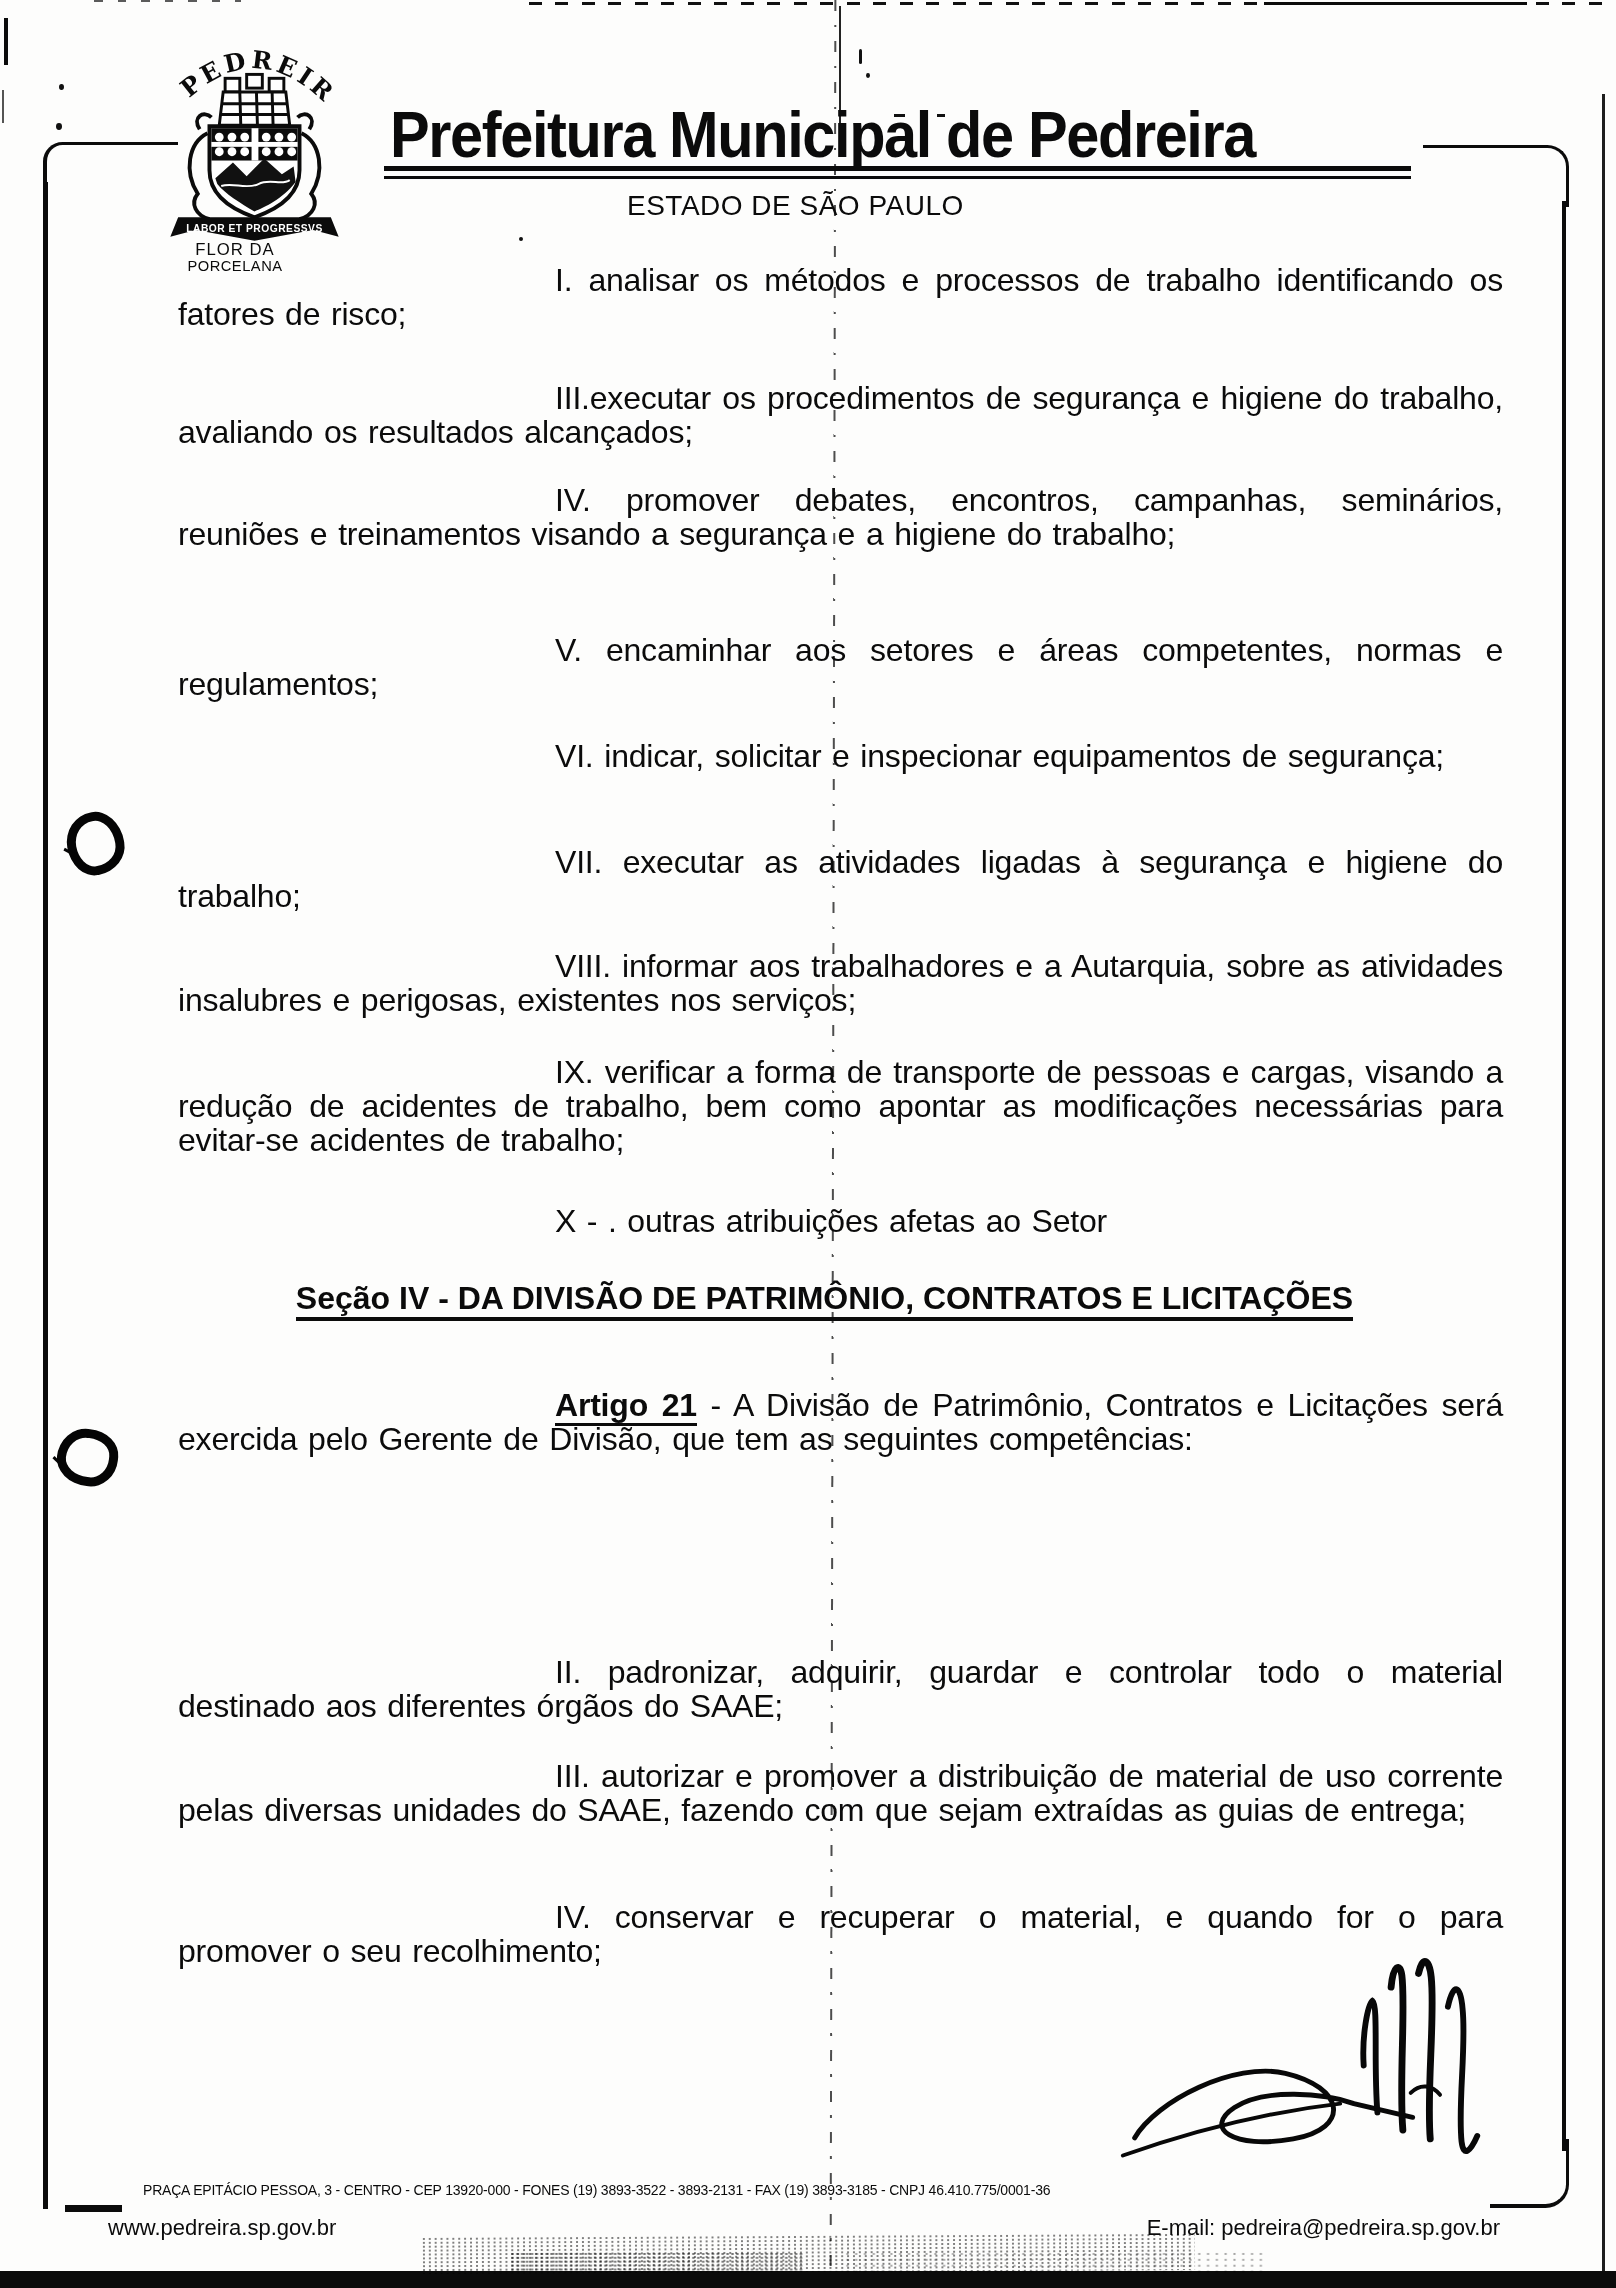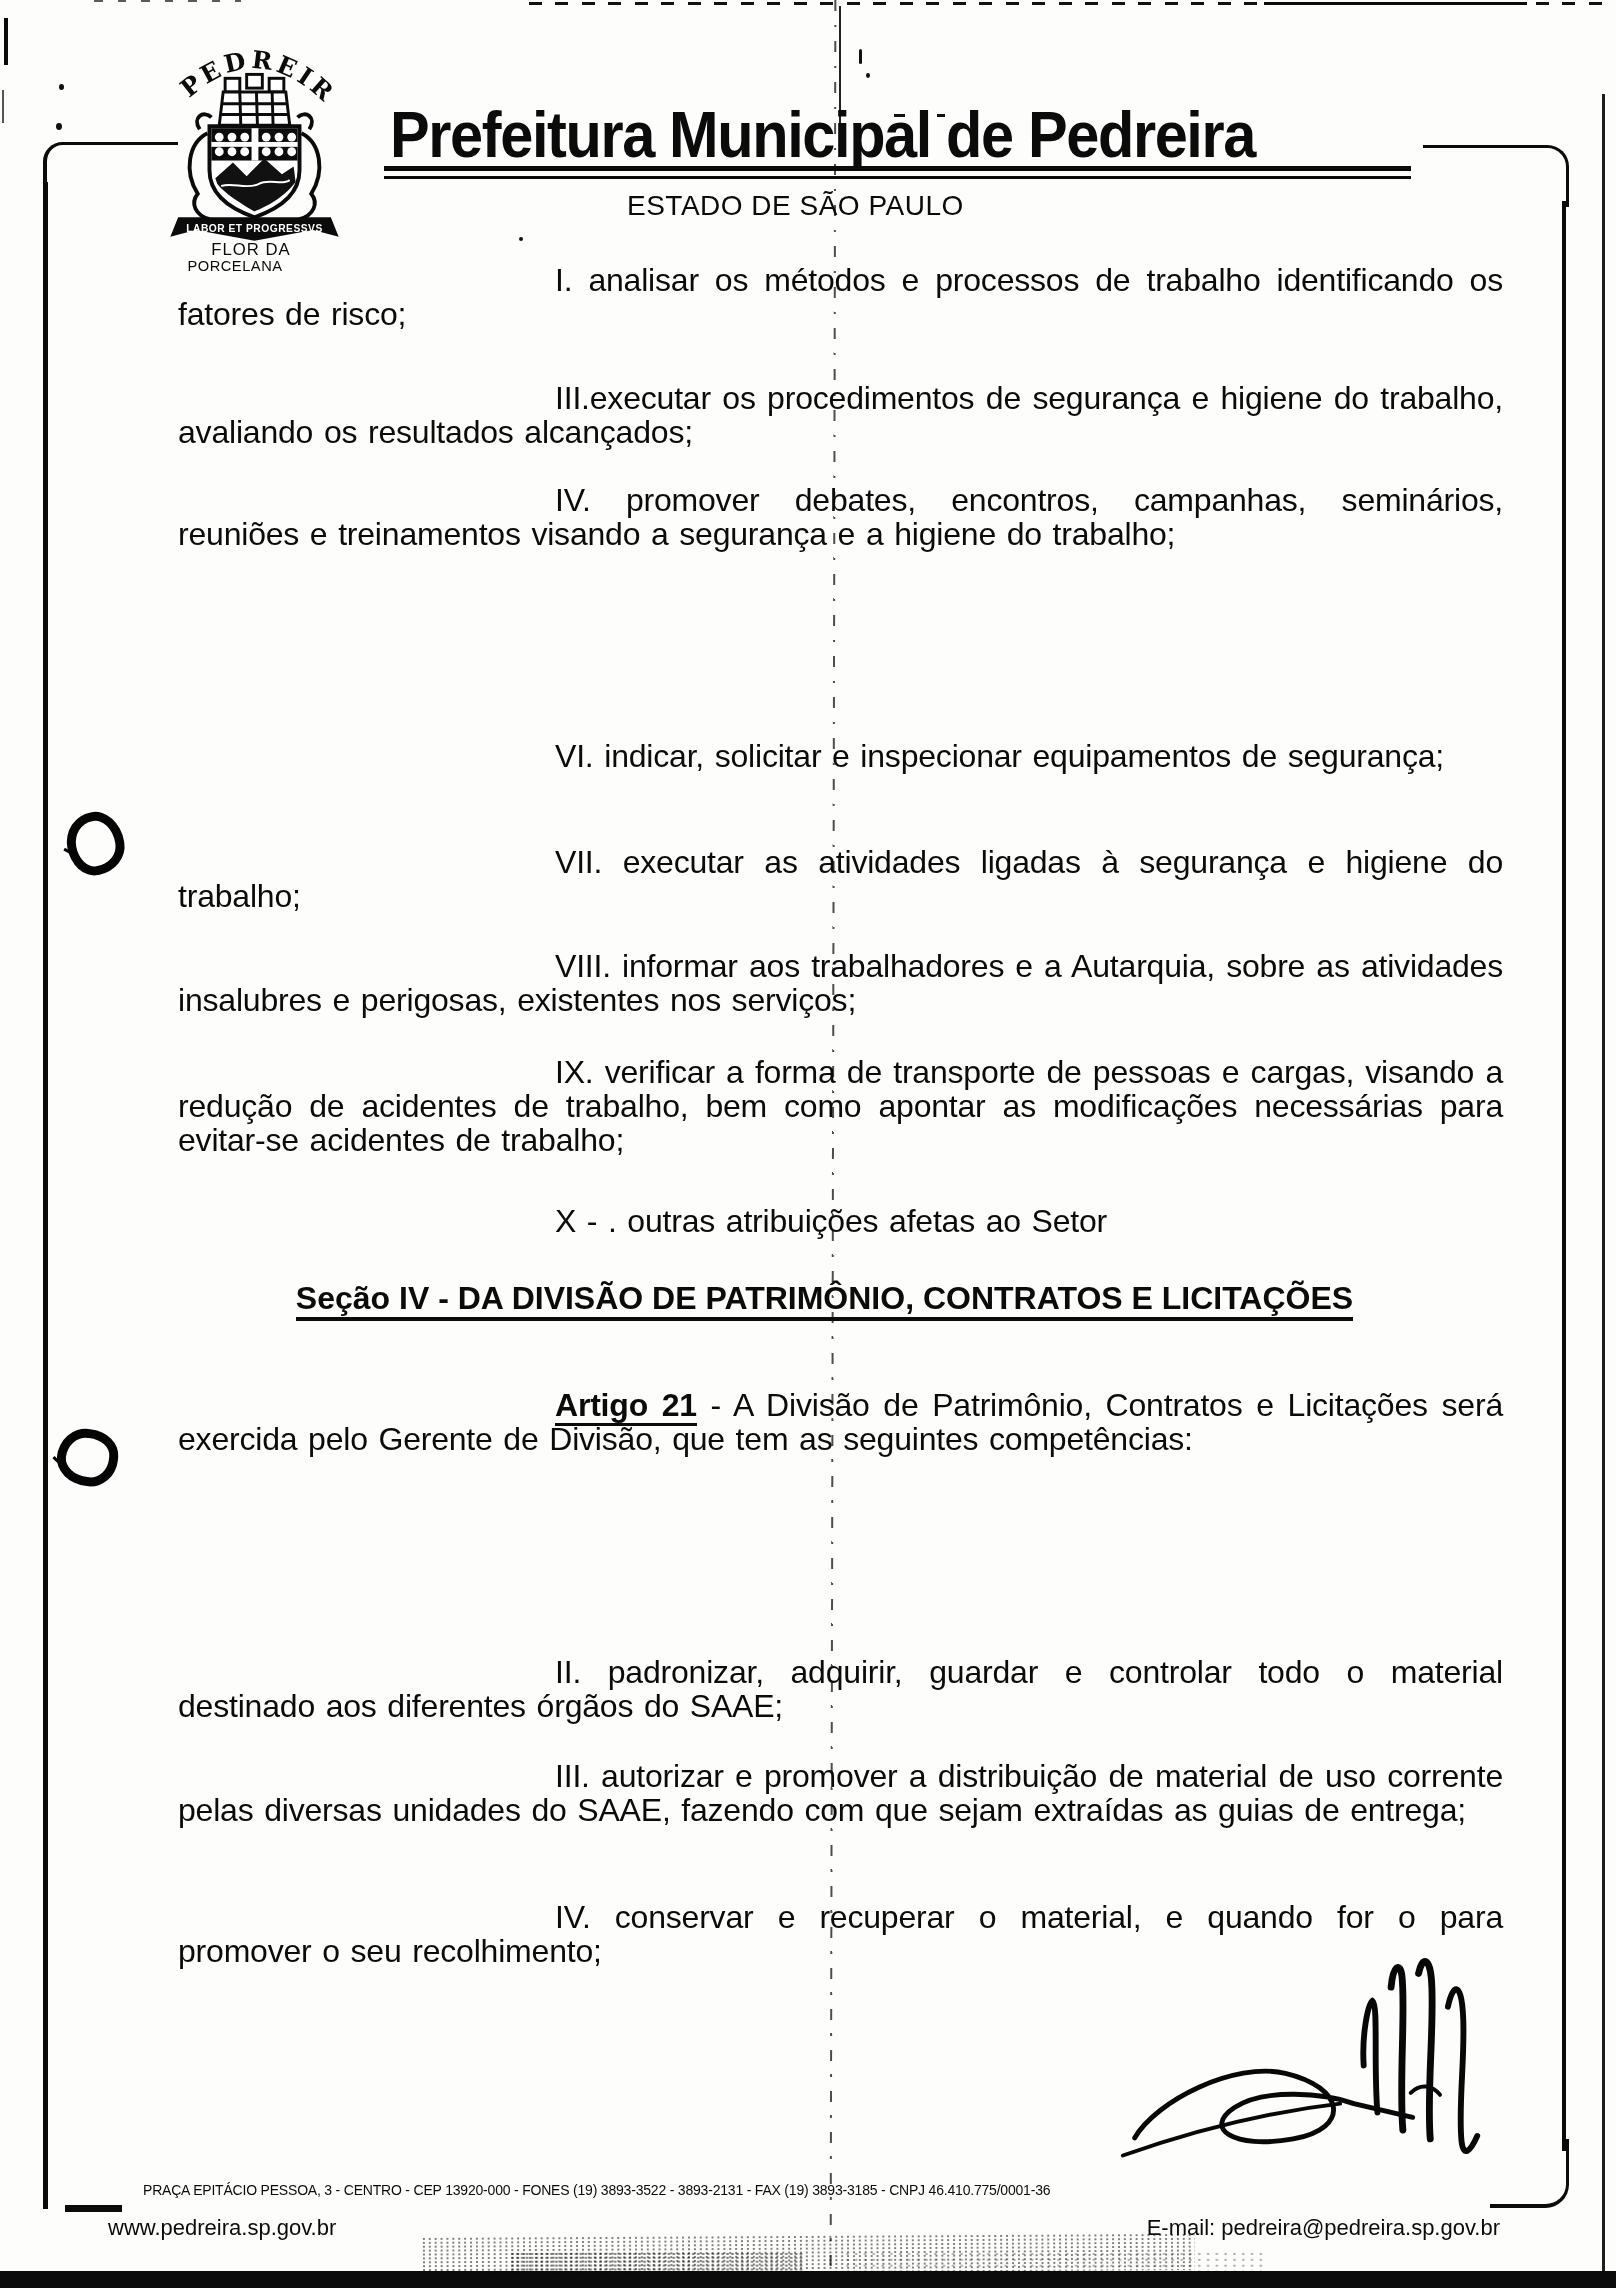--- a/index.html
+++ b/index.html
@@ -34,21 +34,21 @@
   .ring{position:absolute;border:9.8px solid #050505;}
   .ring1{left:67px;top:812px;width:39px;height:45px;border-radius:52% 48% 55% 45%/50% 55% 45% 52%;transform:rotate(-10deg);}
   .ring2{left:57px;top:1429px;width:43px;height:39px;border-radius:48% 52% 45% 55%/55% 45% 52% 48%;transform:rotate(6deg);}
   .ring1::after,.ring2::after{content:"";position:absolute;left:-13.7px;top:25.5px;width:15.7px;height:2.9px;background:#050505;transform:rotate(38deg);}
   
   .title{position:absolute;left:390px;top:98px;margin:0;font-size:64px;font-weight:700;letter-spacing:-1.5px;transform:scaleX(.93);transform-origin:left top;white-space:nowrap;}
   .title-underline-1{left:384px;top:166px;width:1027px;height:4.9px;}
   .title-underline-2{left:384px;top:176px;width:1027px;height:2.9px;}
   .state{position:absolute;left:627px;top:190px;width:549px;text-align:left;font-size:28px;letter-spacing:0.5px;}
   .crest{position:absolute;left:139px;top:35px;width:230px;height:208px;}
-  .crest-caption1{position:absolute;left:153px;top:240px;width:196px;text-align:center;font-size:16.7px;letter-spacing:1px;}
+  .crest-caption1{position:absolute;left:137px;top:240px;width:196px;text-align:center;font-size:16.7px;letter-spacing:1px;}
   .crest-caption2{position:absolute;left:137px;top:258px;width:196px;text-align:center;font-size:14.7px;letter-spacing:0.5px;}
   
   .clause{position:absolute;left:162px;width:1325px;margin:16px;font-size:32px;line-height:34px;text-align:justify;text-indent:377px;letter-spacing:-0.2px;word-spacing:2px;}
   .clause.single{text-align:left;}
   .sec-heading{position:absolute;left:162px;top:1280px;width:1325px;margin:0;text-align:center;font-size:32px;font-weight:700;}
   .sec-heading span{border-bottom:4.9px solid #0b0b0b;padding-bottom:1px;}
   .artigo-label{font-weight:700;border-bottom:3.9px solid #0b0b0b;}
   
   .signature{position:absolute;left:1117px;top:1946px;width:372px;height:235px;}
   .footer-line1{position:absolute;left:108px;top:2182px;width:1402px;font-size:14px;letter-spacing:-0.2px;white-space:nowrap;margin-left:35px;}
@@ -146,20 +146,21 @@
   <div class="crest-caption2">PORCELANA</div>
 
   <h1 class="title">Prefeitura Municipal de Pedreira</h1>
   <div class="art title-underline-1"></div>
   <div class="art title-underline-2"></div>
   <div class="state">ESTADO DE SÃO PAULO</div>
 
   <p class="clause" style="top:247px">I. analisar os métodos e processos de trabalho identificando os fatores de risco;</p>
   <p class="clause" style="top:365px">III.executar os procedimentos de segurança e higiene do trabalho, avaliando os resultados alcançados;</p>
   <p class="clause" style="top:467px">IV. promover debates, encontros, campanhas, seminários, reuniões e treinamentos visando a segurança e a higiene do trabalho;</p>
+  <p class="clause" style="top:617px">V. encaminhar aos setores e áreas competentes, normas e regulamentos;</p>
   <p class="clause" style="top:723px">VI. indicar, solicitar e inspecionar equipamentos de segurança;</p>
   <p class="clause" style="top:829px">VII. executar as atividades ligadas à segurança e higiene do trabalho;</p>
   <p class="clause" style="top:933px">VIII. informar aos trabalhadores e a Autarquia, sobre as atividades insalubres e perigosas, existentes nos serviços;</p>
   <p class="clause" style="top:1039px">IX. verificar a forma de transporte de pessoas e cargas, visando a redução de acidentes de trabalho, bem como apontar as modificações necessárias para evitar-se acidentes de trabalho;</p>
   <p class="clause single" style="top:1188px">X - . outras atribuições afetas ao Setor</p>
 
   <h2 class="sec-heading"><span>Seção IV - DA DIVISÃO DE PATRIMÔNIO, CONTRATOS E LICITAÇÕES</span></h2>
 
   <p class="clause" style="top:1372px"><span class="artigo-label">Artigo 21</span><span> - A Divisão de Patrimônio, Contratos e Licitações será exercida pelo Gerente de Divisão, que tem as seguintes competências:</span></p>
 

